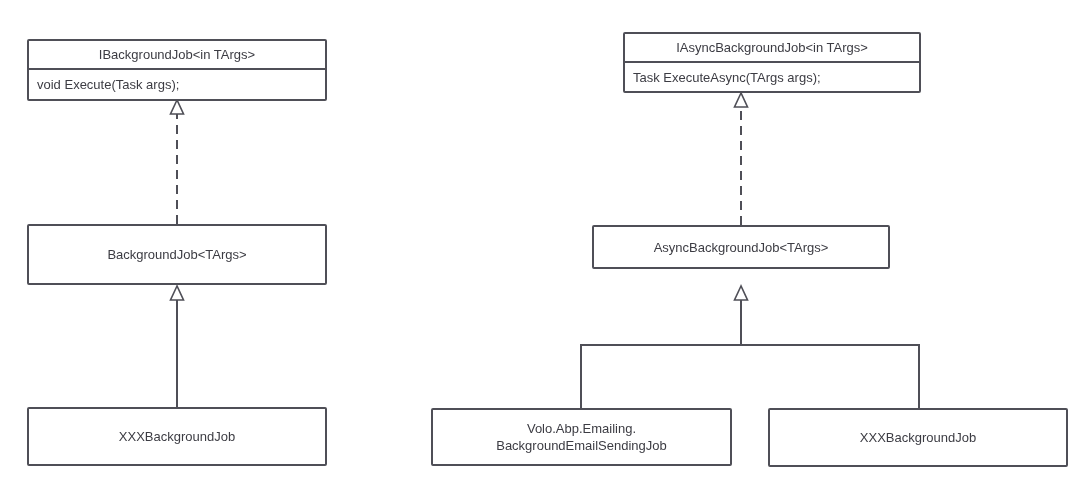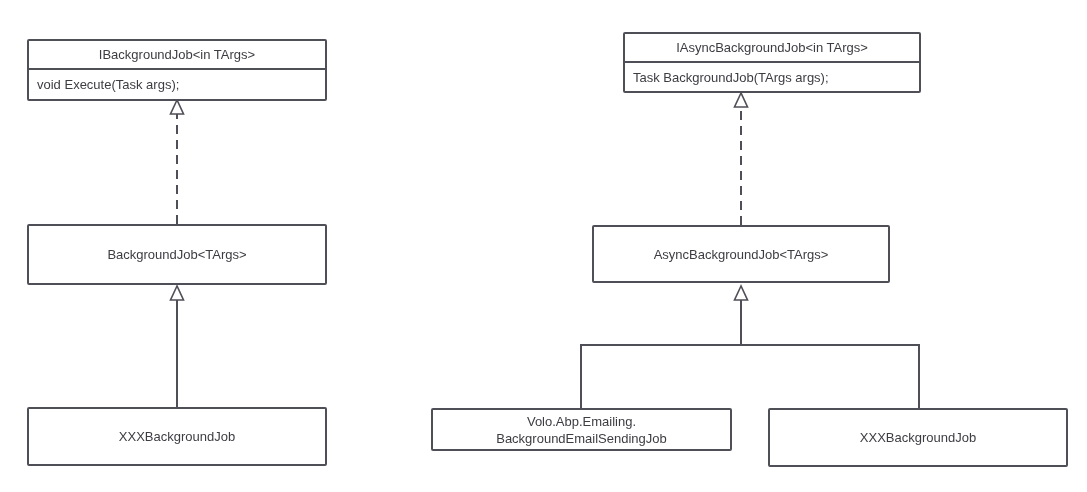--- a/index.html
+++ b/index.html
@@ -84,28 +84,28 @@
   <div class="node single" style="left:27px;top:224px;width:300px;height:61px;">
     <span>BackgroundJob&lt;TArgs&gt;</span>
   </div>
 
   <div class="node single" style="left:27px;top:407px;width:300px;height:59px;">
     <span>XXXBackgroundJob</span>
   </div>
 
   <div class="node" style="left:623px;top:32px;width:298px;height:61px;">
     <div class="hd">IAsyncBackgroundJob&lt;in TArgs&gt;</div>
-    <div class="bd">Task BackgroundJob(TArgs args);</div>
+    <div class="bd">Task ExecuteAsync(TArgs args);</div>
   </div>
 
-  <div class="node single" style="left:592px;top:225px;width:298px;height:58px;">
+  <div class="node single" style="left:592px;top:225px;width:298px;height:44px;">
     <span>AsyncBackgroundJob&lt;TArgs&gt;</span>
   </div>
 
-  <div class="node single" style="left:431px;top:408px;width:301px;height:43px;">
+  <div class="node single" style="left:431px;top:408px;width:301px;height:58px;">
     <span>Volo.Abp.Emailing.</span>
     <span>BackgroundEmailSendingJob</span>
   </div>
 
   <div class="node single" style="left:768px;top:408px;width:300px;height:59px;">
     <span>XXXBackgroundJob</span>
   </div>
 
 </div>
 

